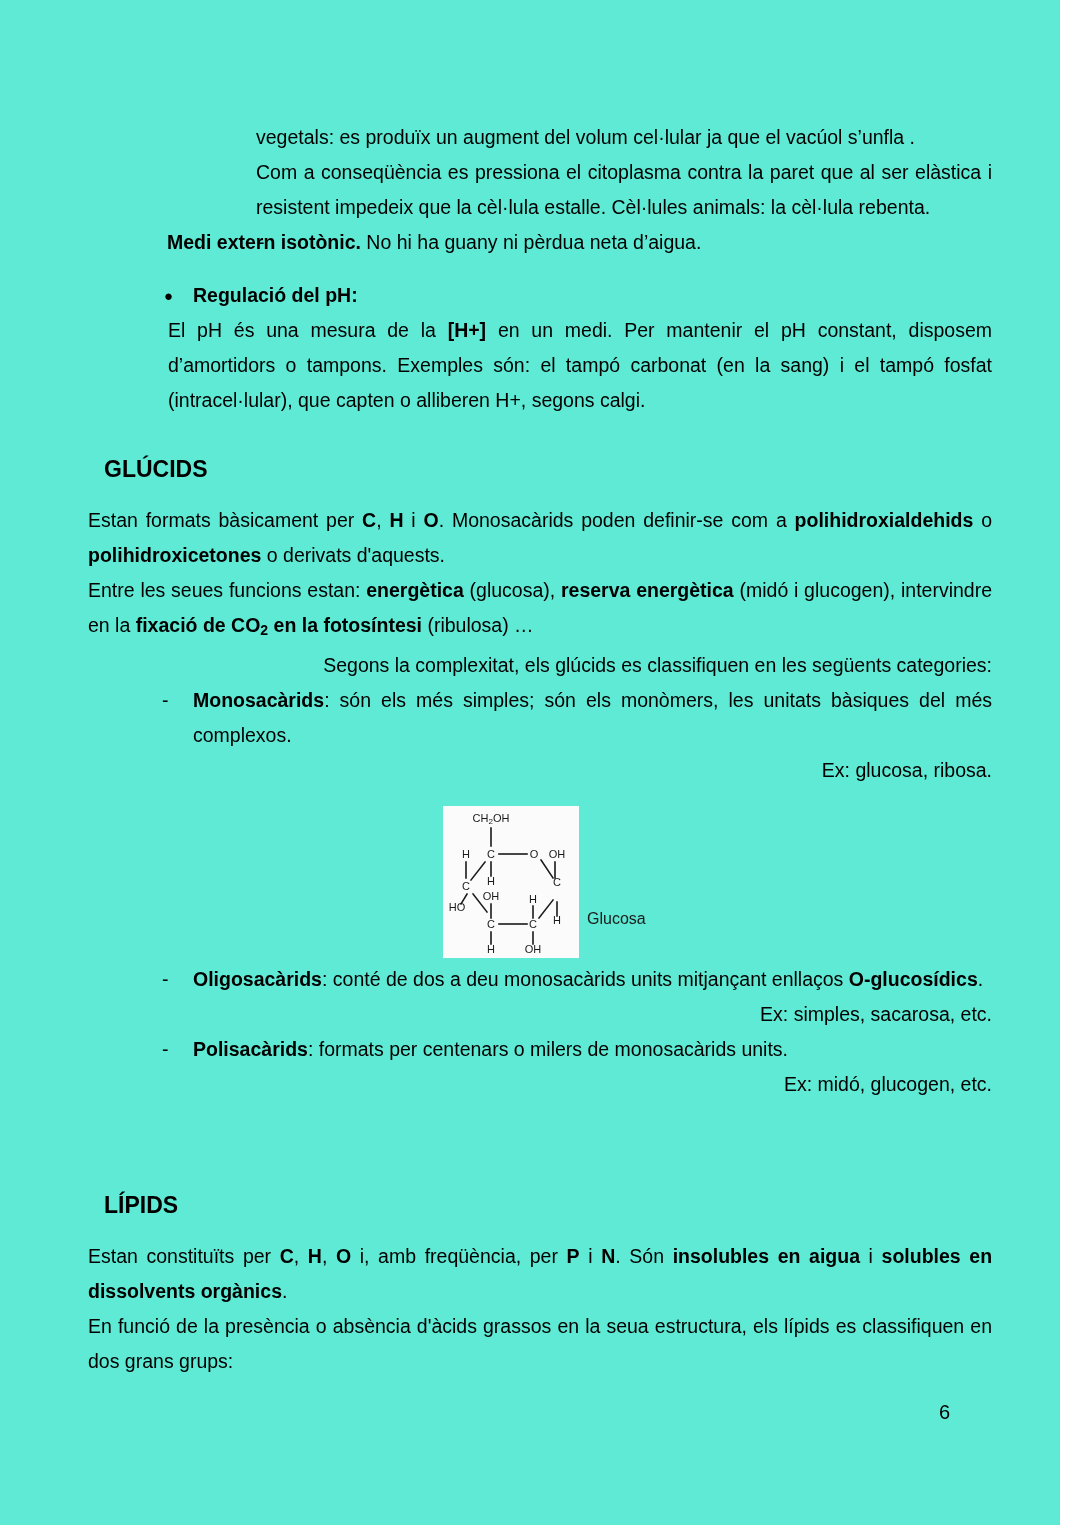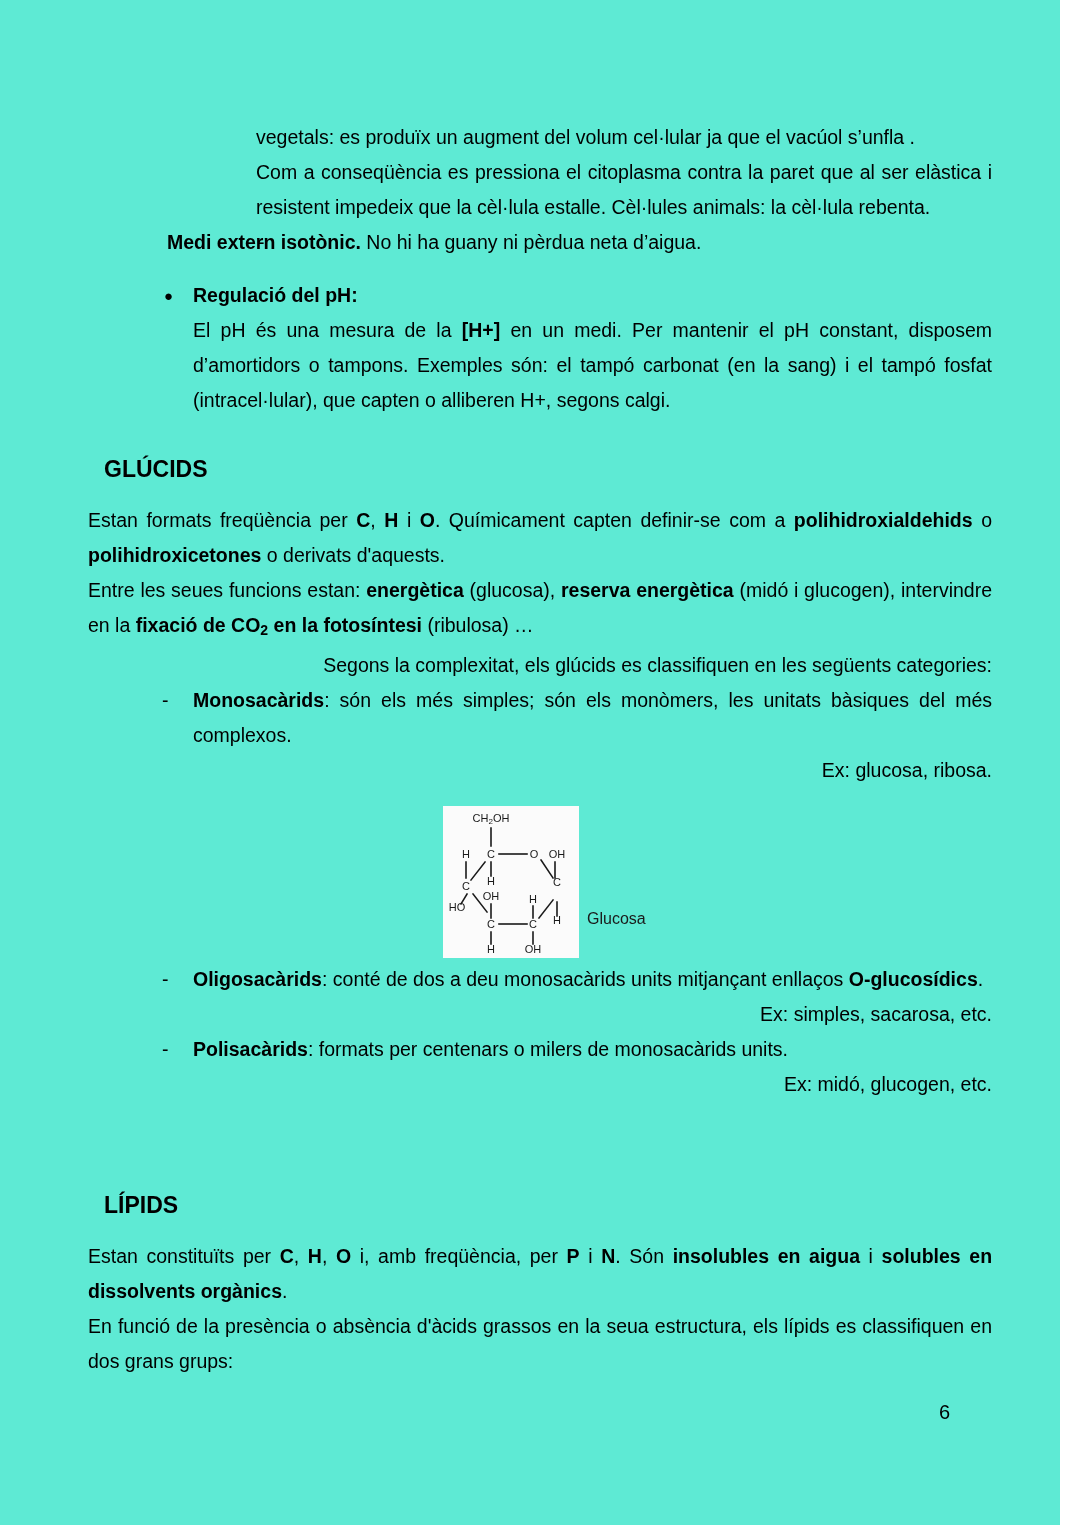--- a/index.html
+++ b/index.html
@@ -34,21 +34,21 @@
     text-align: justify;
     -webkit-hyphens: none;
     hyphens: none;
   }
   .p.left { text-align: right; }
 
   b, .b { font-weight: bold; }
 
   
   .ind-sub   { margin-left: 168px; }  
-  .ind-txt   { margin-left: 105px; }  
+  .ind-txt   { margin-left: 80px; }  
 
   
   .bullet-row {
     position: relative;
     font-size: 19.5px;
     line-height: 35px;
     margin: 0;
   }
   .bullet-row .dot {
     position: absolute;
@@ -157,21 +157,21 @@
       <span class="dot">●</span>
       <span class="btxt">Regulació del pH:</span>
     </div>
 
     <p class="p ind-txt"><span>El pH és una mesura de la </span><b>[H+]</b><span> en un medi. Per mantenir el pH constant, disposem d’amortidors o tampons. Exemples són: el tampó carbonat (en la sang) i el tampó fosfat (intracel·lular), que capten o alliberen H+, segons calgi.</span></p>
 
     <div class="spacer-sm"></div>
 
     <h2 class="section-title">GLÚCIDS</h2>
 
-    <p class="p"><span>Estan formats freqüència per </span><b>C</b><span>, </span><b>H</b><span> i </span><b>O</b><span>. Químicament capten definir-se com a </span><b>polihidroxialdehids</b><span> o </span><b>polihidroxicetones</b><span> o derivats d'aquests.</span></p>
+    <p class="p"><span>Estan formats bàsicament per </span><b>C</b><span>, </span><b>H</b><span> i </span><b>O</b><span>. Monosacàrids poden definir-se com a </span><b>polihidroxialdehids</b><span> o </span><b>polihidroxicetones</b><span> o derivats d'aquests.</span></p>
 
     <p class="p"><span>Entre les seues funcions estan: </span><b>energètica</b><span> (glucosa), </span><b>reserva energètica</b><span> (midó i glucogen), intervindre en la </span><b><span>fixació de CO</span><sub>2</sub><span> en la fotosíntesi</span></b><span> (ribulosa) …</span></p>
 
     <p class="p left">Segons la complexitat, els glúcids es classifiquen en les següents categories:</p>
 
     <div class="dash-row dash-lvl2">
       <span class="dash">-</span>
       <span class="dtxt"><b>Monosacàrids</b><span>: són els més simples; són els monòmers, les unitats bàsiques del més complexos.</span></span>
     </div>
     <p class="p ind-txt left">Ex: glucosa, ribosa.</p>

